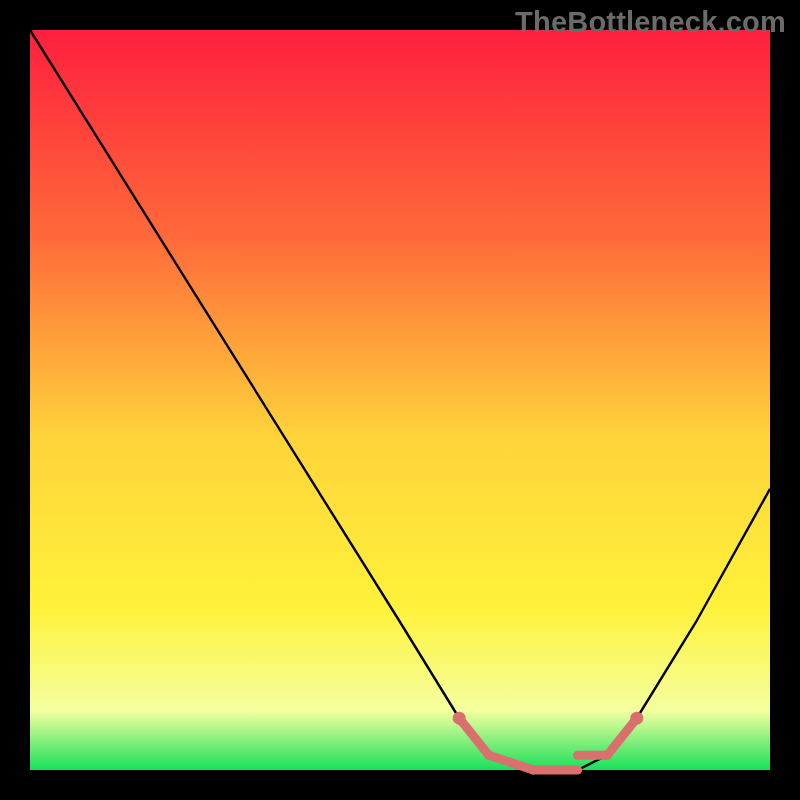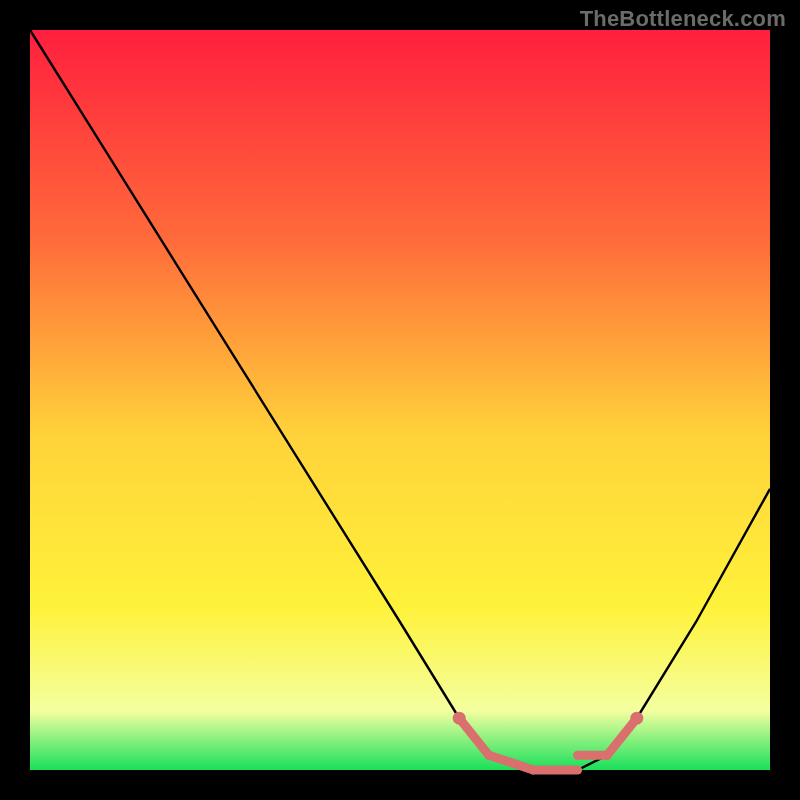--- a/index.html
+++ b/index.html
@@ -13,21 +13,21 @@
   }
   .wrap {
     position: relative;
     width: 800px;
     height: 800px;
   }
   .watermark {
     position: absolute;
     top: 6px;
     right: 14px;
-    font-size: 22px;
+    font-size: 29px;
     font-weight: bold;
     color: #6b6b6b;
     letter-spacing: 0.2px;
   }
   svg {
     display: block;
   }
 </style>
 </head>
 <body>

